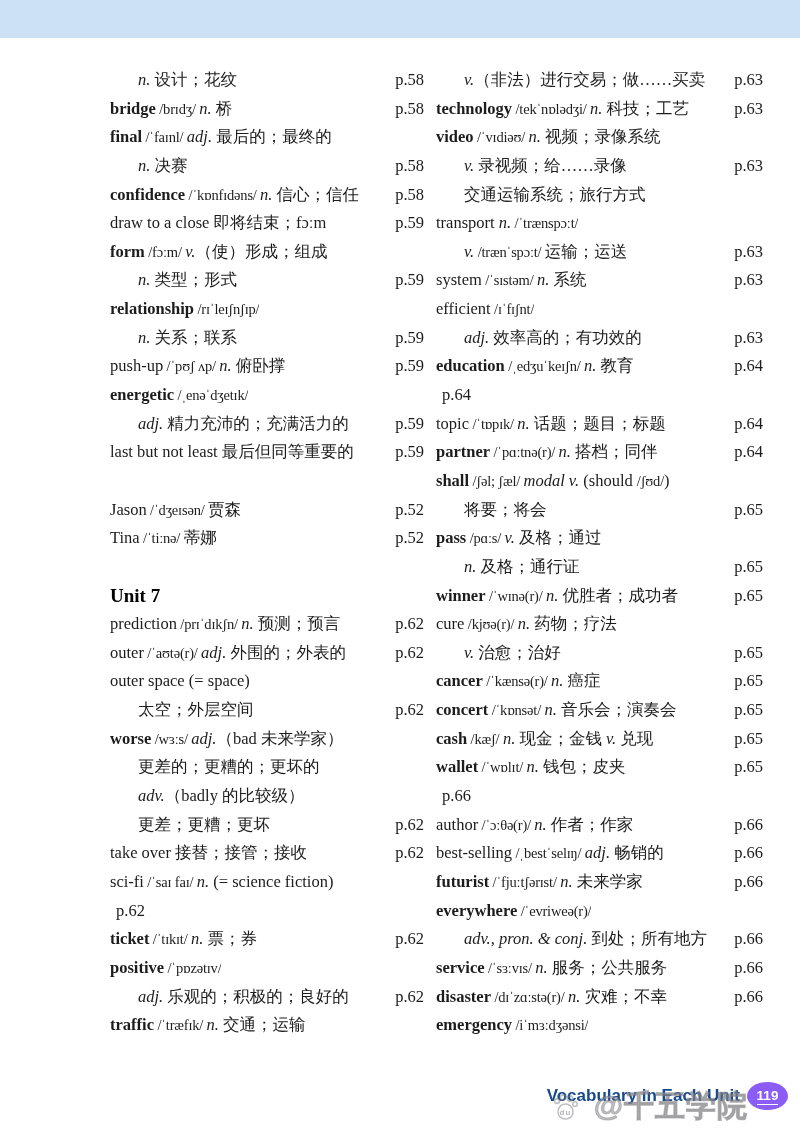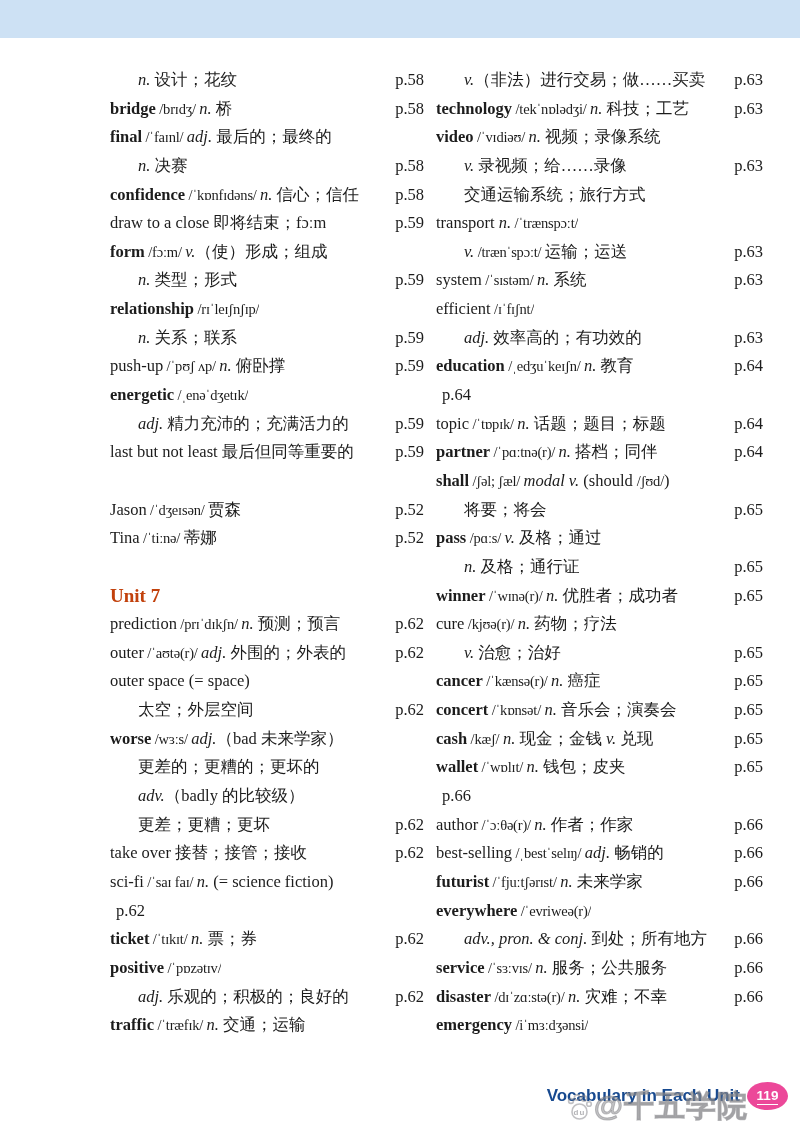--- a/index.html
+++ b/index.html
@@ -13,21 +13,21 @@
   .col-left{left:110px;width:314px;}
   .col-right{left:436px;width:327px;}
   .line{
     display:flex;justify-content:space-between;align-items:baseline;
     height:28.65px;line-height:28.65px;white-space:nowrap;
   }
   .line .txt{overflow:hidden;}
   .line.indent .txt{padding-left:28px;}
   .line.blank{height:28.65px;}
   .line.heading{
-    font-weight:bold;font-size:19px;color:#c2410c;
+    font-weight:bold;font-size:19px;color:#000000;
   }
   .seg-b{font-weight:bold;}
   .seg-i{font-style:italic;}
   .seg-ph{font-size:0.88em;letter-spacing:-0.2px;}
   .seg-r{}
   .page{margin-left:6px;flex:0 0 auto;}
   .footer{
     position:absolute;top:1082px;right:12px;
     display:flex;align-items:center;gap:7px;
     font-family:"Liberation Sans","DejaVu Sans",sans-serif;
@@ -35,21 +35,21 @@
   .footer-label{font-weight:bold;font-size:17px;color:#17498f;}
   .page-badge{
     width:41px;height:28px;border-radius:50%;
     background:#1e3a7a;color:#ffffff;
     display:flex;align-items:center;justify-content:center;
     font-weight:bold;font-size:13.5px;
   }
   .page-badge span{border-bottom:1.5px solid #ffffff;padding-bottom:1px;}
   .watermark{
     position:absolute;top:1086px;right:52px;
-    display:flex;align-items:center;gap:0;
+    display:flex;align-items:center;gap:14px;
     color:rgba(145,145,150,0.55);
     -webkit-text-stroke:1px rgba(120,120,125,0.45);
     font-family:"Liberation Sans","DejaVu Sans",sans-serif;
     font-weight:bold;font-size:30px;letter-spacing:1px;
     pointer-events:none;
   }
   .paw-icon{width:30px;height:30px;flex:0 0 auto;}
 </style>
 </head>
 <body style="background: rgb(255, 255, 255);">
@@ -296,21 +296,21 @@
       <span class="txt"><span class="seg-b">disaster</span><span class="seg-ph"> /dɪˈzɑːstə(r)/ </span><span class="seg-i">n.</span><span class="seg-r"> 灾难；不幸</span></span>
       <span class="page">p.66</span>
     </div>
     <div class="line">
       <span class="txt"><span class="seg-b">emergency</span><span class="seg-ph"> /iˈmɜːdʒənsi/</span></span>
     </div>
   </div>
 
 <div class="footer">
   <span class="footer-label" style="color: rgb(23, 73, 143);">Vocabulary in Each Unit</span>
-  <span class="page-badge" style="background: #ec4899;">
+  <span class="page-badge" style="background: #8b5cf6;">
       <span>119</span>
     </span>
 </div>
 
 <div class="watermark">
   <svg class="paw-icon" viewBox="0 0 30 30">
     <g fill="none" stroke="rgba(130,130,135,0.5)" stroke-width="1.6">
       <circle cx="7" cy="9" r="2.4"></circle>
       <circle cx="13" cy="5.5" r="2.6"></circle>
       <circle cx="20" cy="6.5" r="2.6"></circle>

